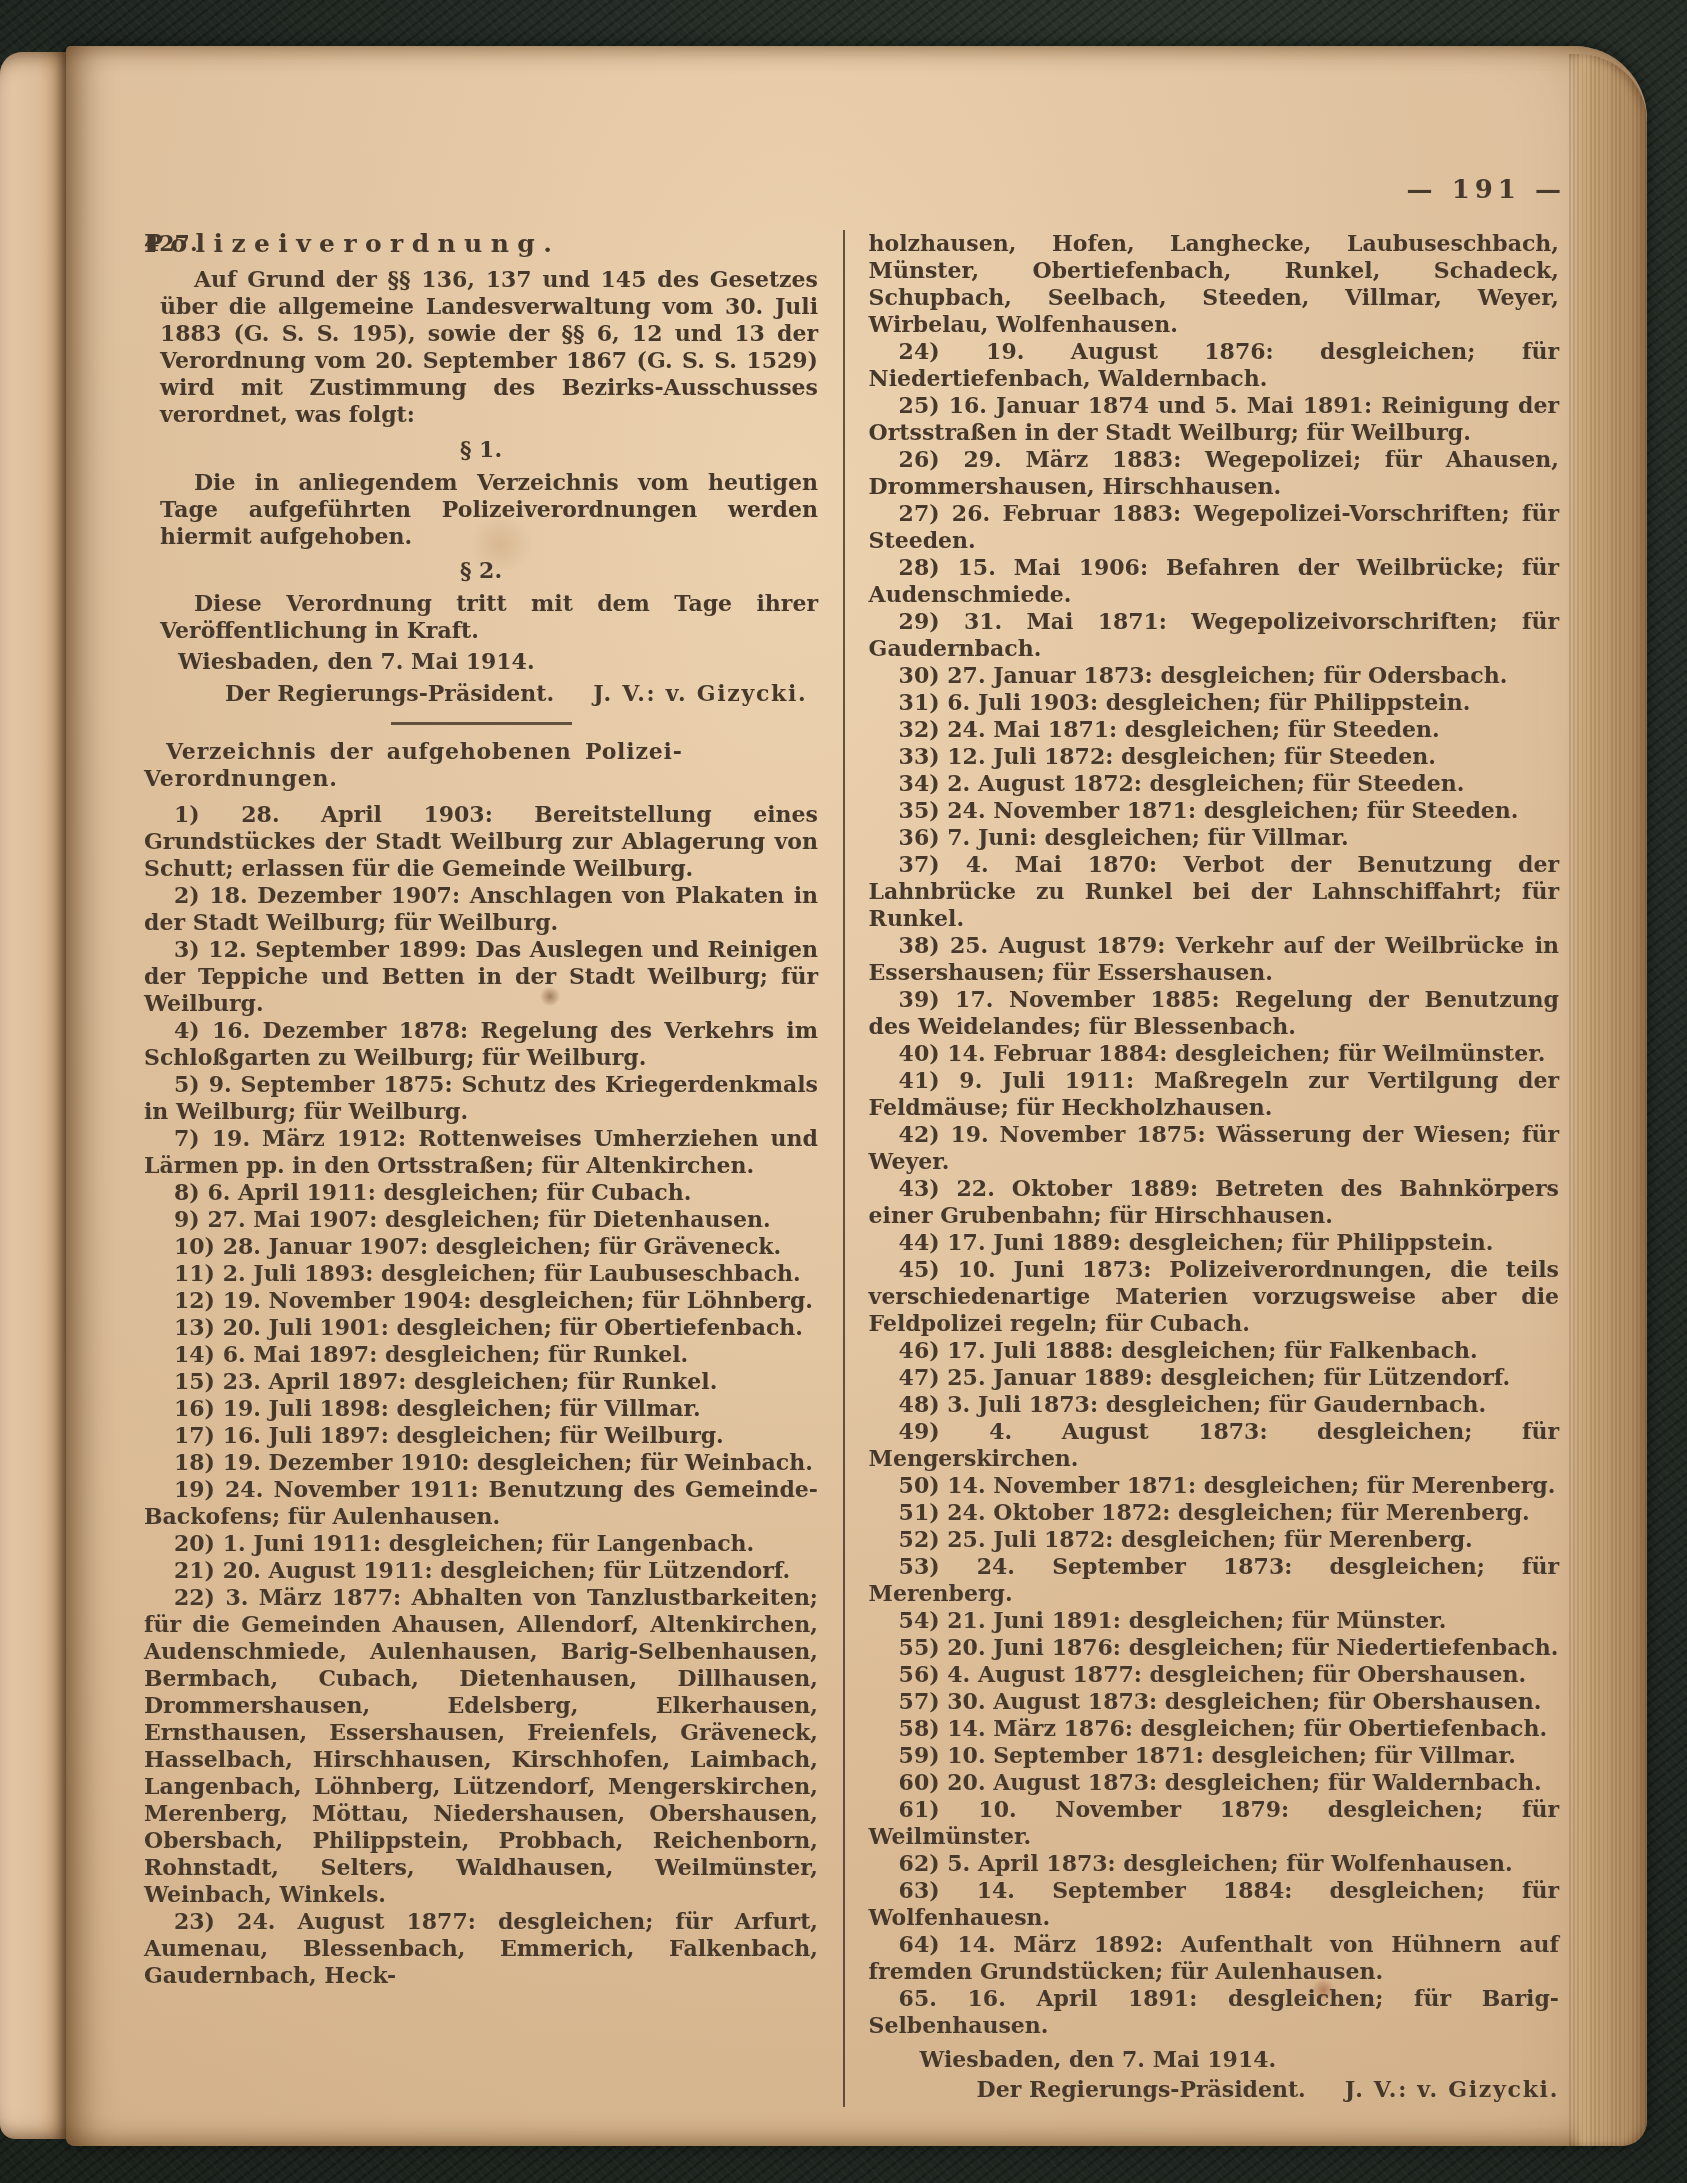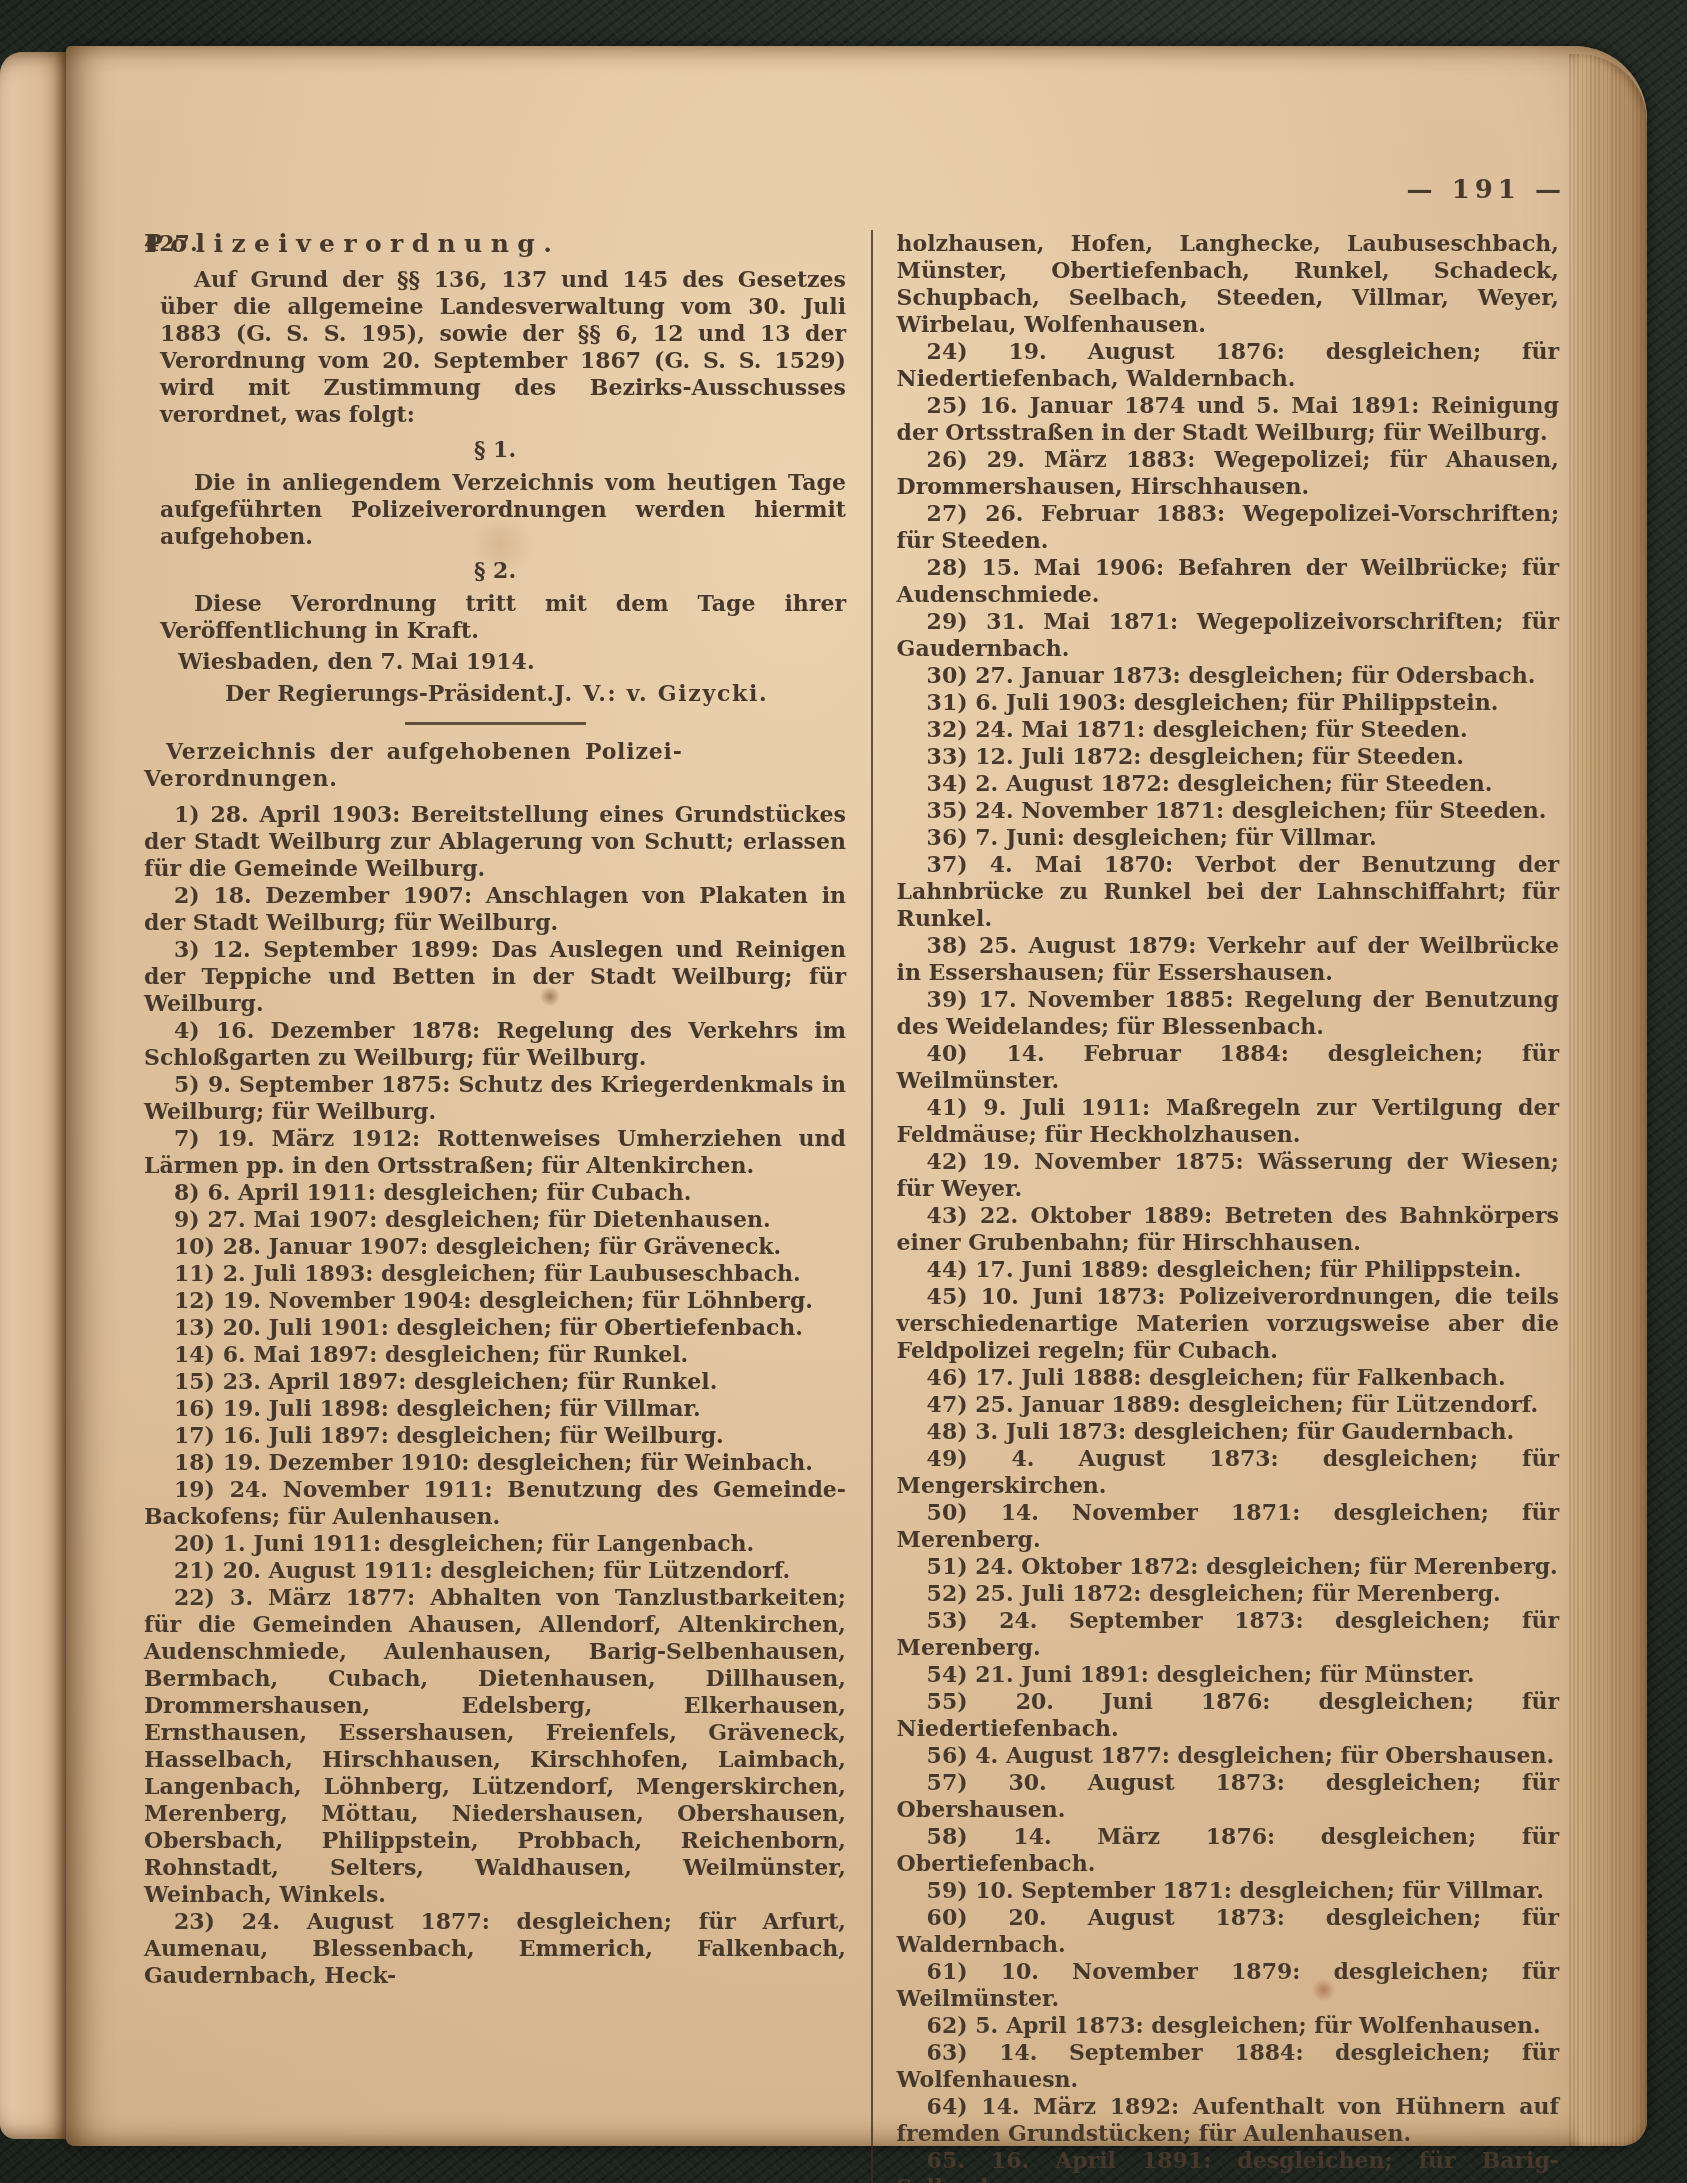--- a/index.html
+++ b/index.html
@@ -61,21 +61,21 @@
   .para{text-align:justify;margin-left:16px;}
   .indent{text-indent:34px;}
   .item{text-indent:30px;text-align:justify;}
   .cont{text-align:justify;}
   .article-head{position:relative;text-align:left;margin-bottom:8.4px;}
   .art-no{position:absolute;left:0;}
   .art-title{letter-spacing:8.4px;font-size:25px;}
   .sec-head{text-align:center;margin:7.6px 0 5.9px 0;}
   .dateline{text-indent:34px;margin-top:3.4px;}
   .signature{padding-left:81px;margin-top:5px;white-space:nowrap;}
-  .sig-by{letter-spacing:1.7px;}
+  .sig-by{margin-left:39px;letter-spacing:1.7px;}
   .divider{width:181px;border-top:3.4px solid rgba(66,50,34,.8);margin:15px auto 13.5px auto;}
   .list-heading{text-indent:22px;margin-bottom:8.4px;letter-spacing:0.8px;word-spacing:5px;}
   .closing-dateline{text-indent:51px;margin-top:6.8px;}
   .closing-signature{padding-left:108px;margin-top:3.4px;white-space:nowrap;}
 </style>
 </head>
 <body>
 
 <div class="under-page"></div>
 

